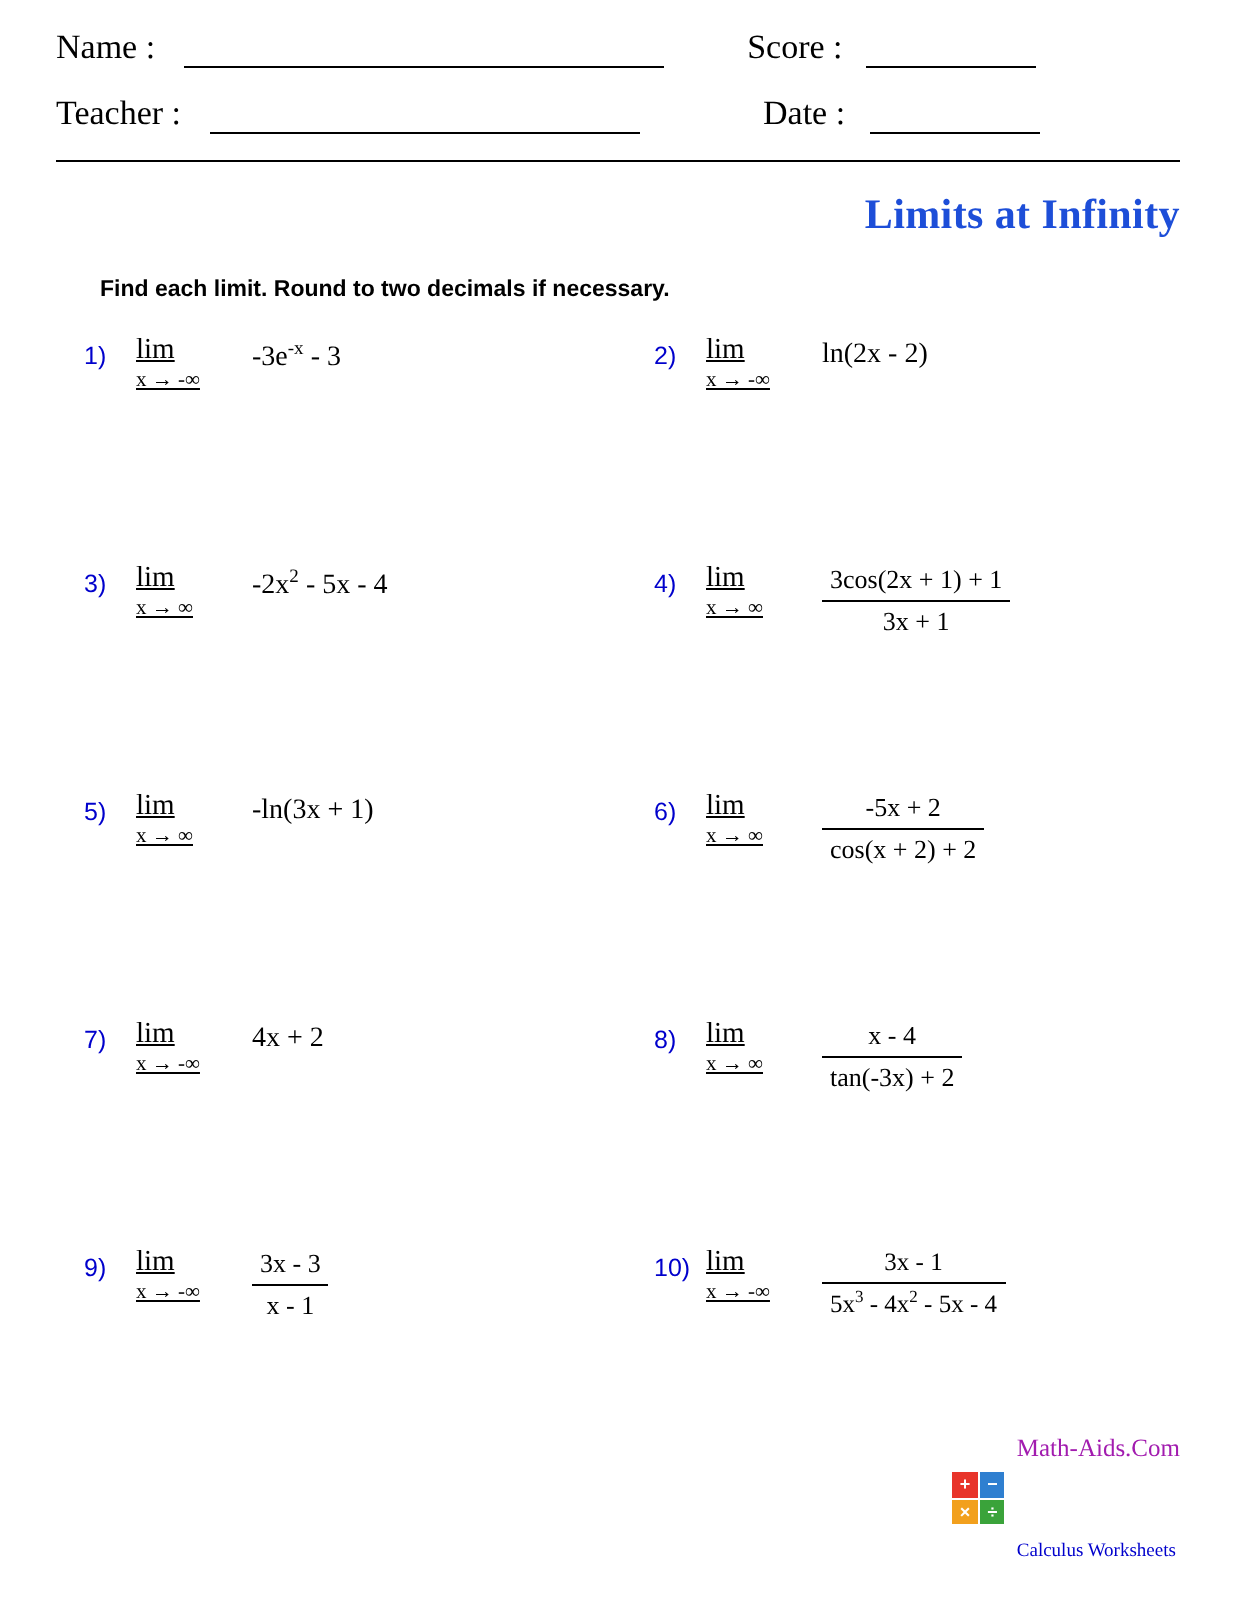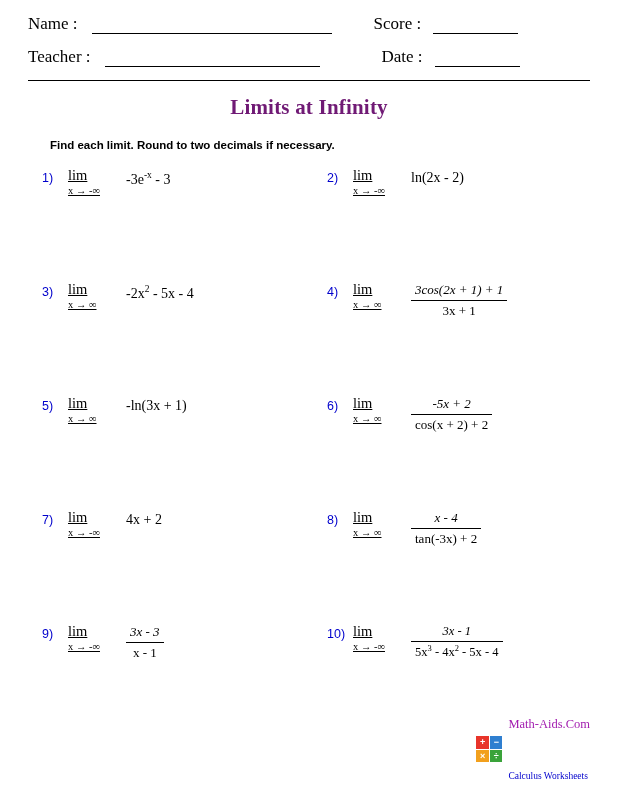--- a/index.html
+++ b/index.html
@@ -48,22 +48,22 @@
   .spacer-name  { width: 42px; }
   .spacer-teach { width: 62px; }
 
   .rule {
     border-top: 1.3px solid #000;
     margin-top: 4px;
   }
 
   
   .title {
-    text-align: center;
-    color: #701a75;
+    text-align: right;
+    color: #1d4ed8;
     font-size: 21px;
     font-weight: bold;
     font-family: "Liberation Serif", serif;
     margin-top: 14px;
     letter-spacing: 0.2px;
   }
 
   .instructions {
     font-family: "Liberation Sans", sans-serif;
     font-weight: bold;
@@ -127,21 +127,20 @@
   .frac {
     display: inline-block;
     text-align: center;
     vertical-align: middle;
     font-size: 13px;
     line-height: 1.35;
   }
   .frac .num {
     display: block;
     padding: 0 4px 1px 4px;
-    font-style: italic;
   }
   .frac .den {
     display: block;
     border-top: 1.2px solid #000;
     padding: 1px 4px 0 4px;
   }
   .frac.tight { font-size: 12.5px; }
   .frac-wrap {
     padding-top: 0px;
   }

